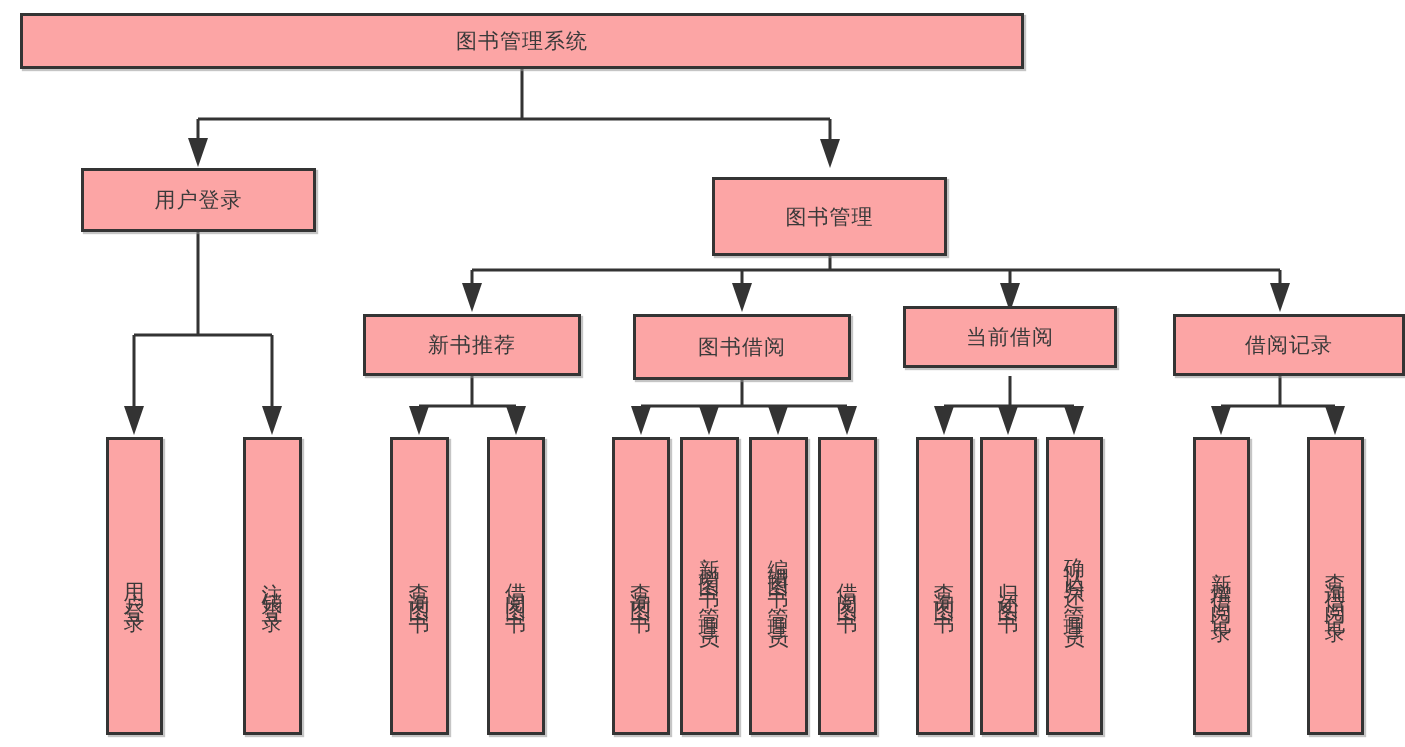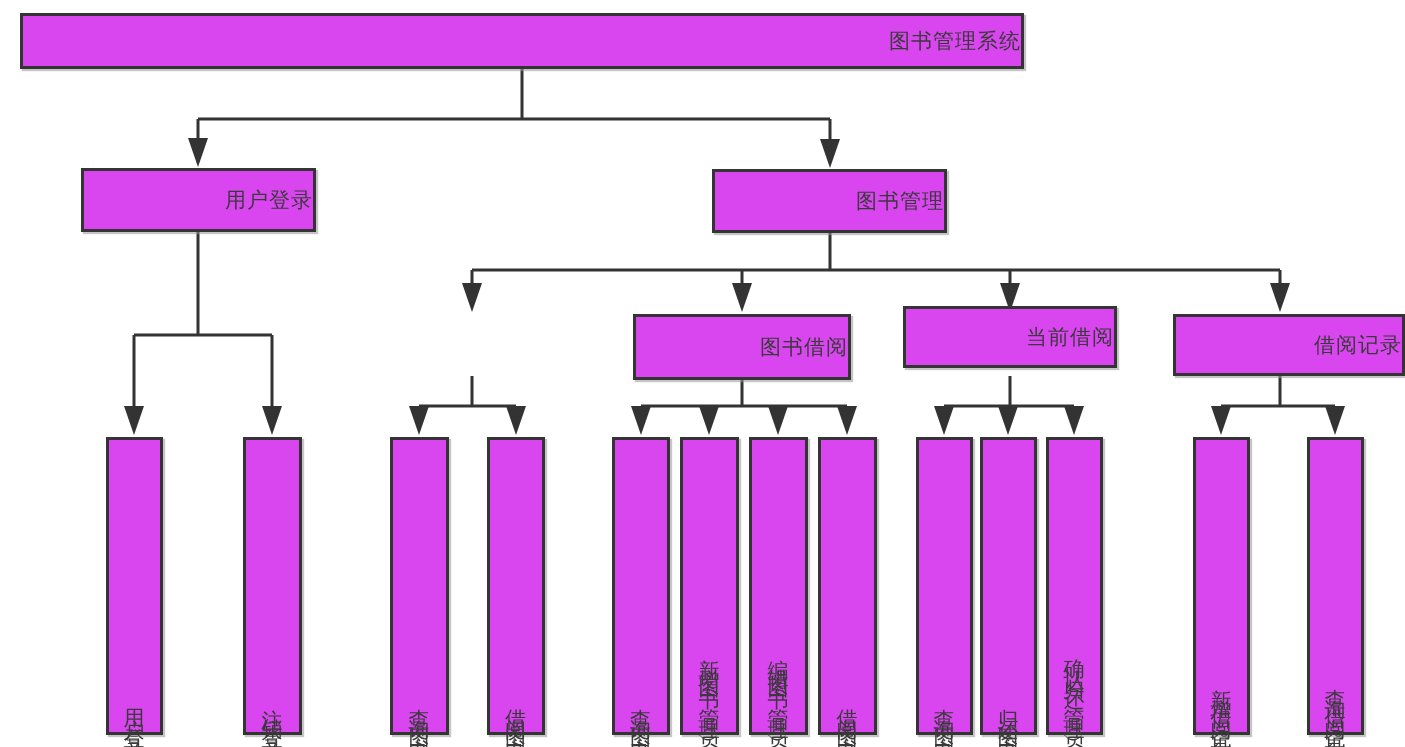--- a/index.html
+++ b/index.html
@@ -18,46 +18,46 @@
     overflow:hidden;
   }
   svg.connectors{
     position:absolute;
     left:0;top:0;
     width:1405px;height:747px;
     z-index:1;
   }
   .node{
     position:absolute;
-    background:#d946ef;
+    background:#fca5a5;
     border:3px solid var(--border-color);
     box-shadow:2px 2px 1px rgba(150,150,150,0.55);
     display:flex;
     align-items:center;
-    justify-content:flex-end;
+    justify-content:center;
     color:var(--text-color);
     font-size:21px;
     z-index:2;
     box-sizing:border-box;
   }
   .node.h{
     letter-spacing:1px;
   }
   .node.leaf{
     writing-mode:vertical-rl;
     text-orientation:mixed;
     letter-spacing:10px;
     line-height:1;
     font-size:21px;
   }
   
   .n-root{left:20px;top:13px;width:1004px;height:56px;}
   
   .n-user-login{left:81px;top:168px;width:235px;height:64px;}
-  .n-book-mgmt{left:712px;top:169px;width:235px;height:64px;}
+  .n-book-mgmt{left:712px;top:177px;width:235px;height:79px;}
   
   .n-new-book{left:363px;top:314px;width:218px;height:62px;}
   .n-book-borrow{left:633px;top:314px;width:218px;height:66px;}
   .n-current-borrow{left:903px;top:306px;width:214px;height:62px;font-family:Liberation Serif, serif;}
   .n-borrow-records{left:1173px;top:314px;width:232px;height:62px;}
   
   .leaf{top:437px;height:298px;}
   .l-user-login{left:106px;width:57px;}
   .l-logout{left:243px;width:59px;}
   .l-query-1{left:390px;width:59px;}
@@ -132,20 +132,23 @@
     <span>图书管理系统</span>
   </div>
 
   <div class="node h n-user-login">
     <span>用户登录</span>
   </div>
   <div class="node h n-book-mgmt">
     <span>图书管理</span>
   </div>
 
+  <div class="node h n-new-book">
+    <span>新书推荐</span>
+  </div>
   <div class="node h n-book-borrow">
     <span>图书借阅</span>
   </div>
   <div class="node h n-current-borrow">
     <span>当前借阅</span>
   </div>
   <div class="node h n-borrow-records">
     <span>借阅记录</span>
   </div>
 

